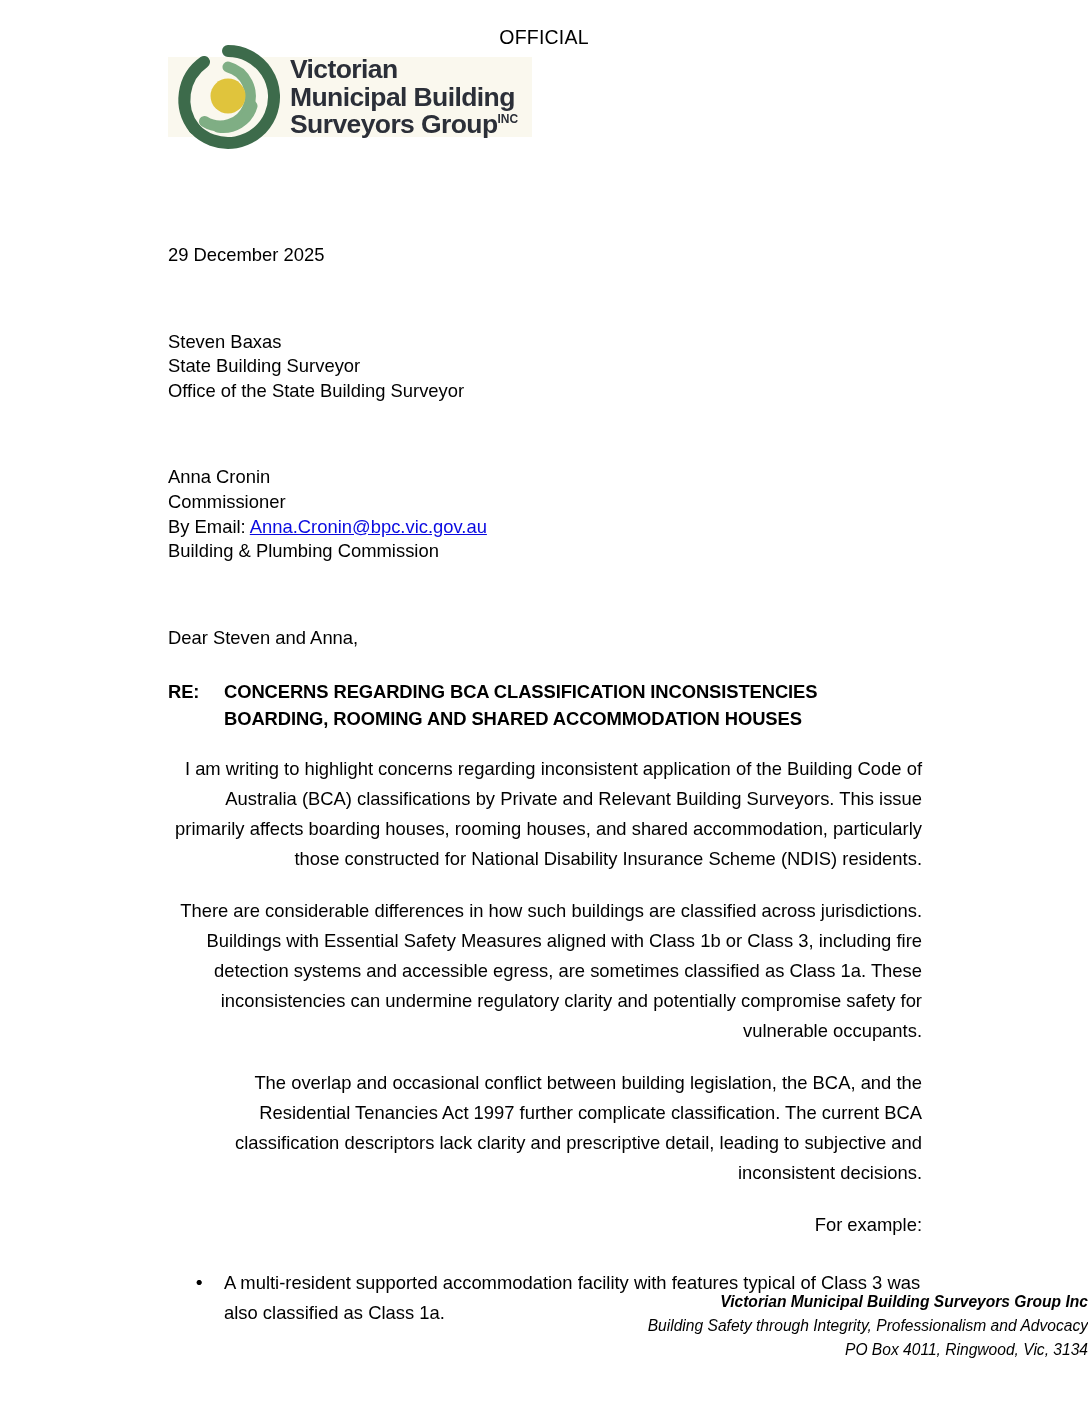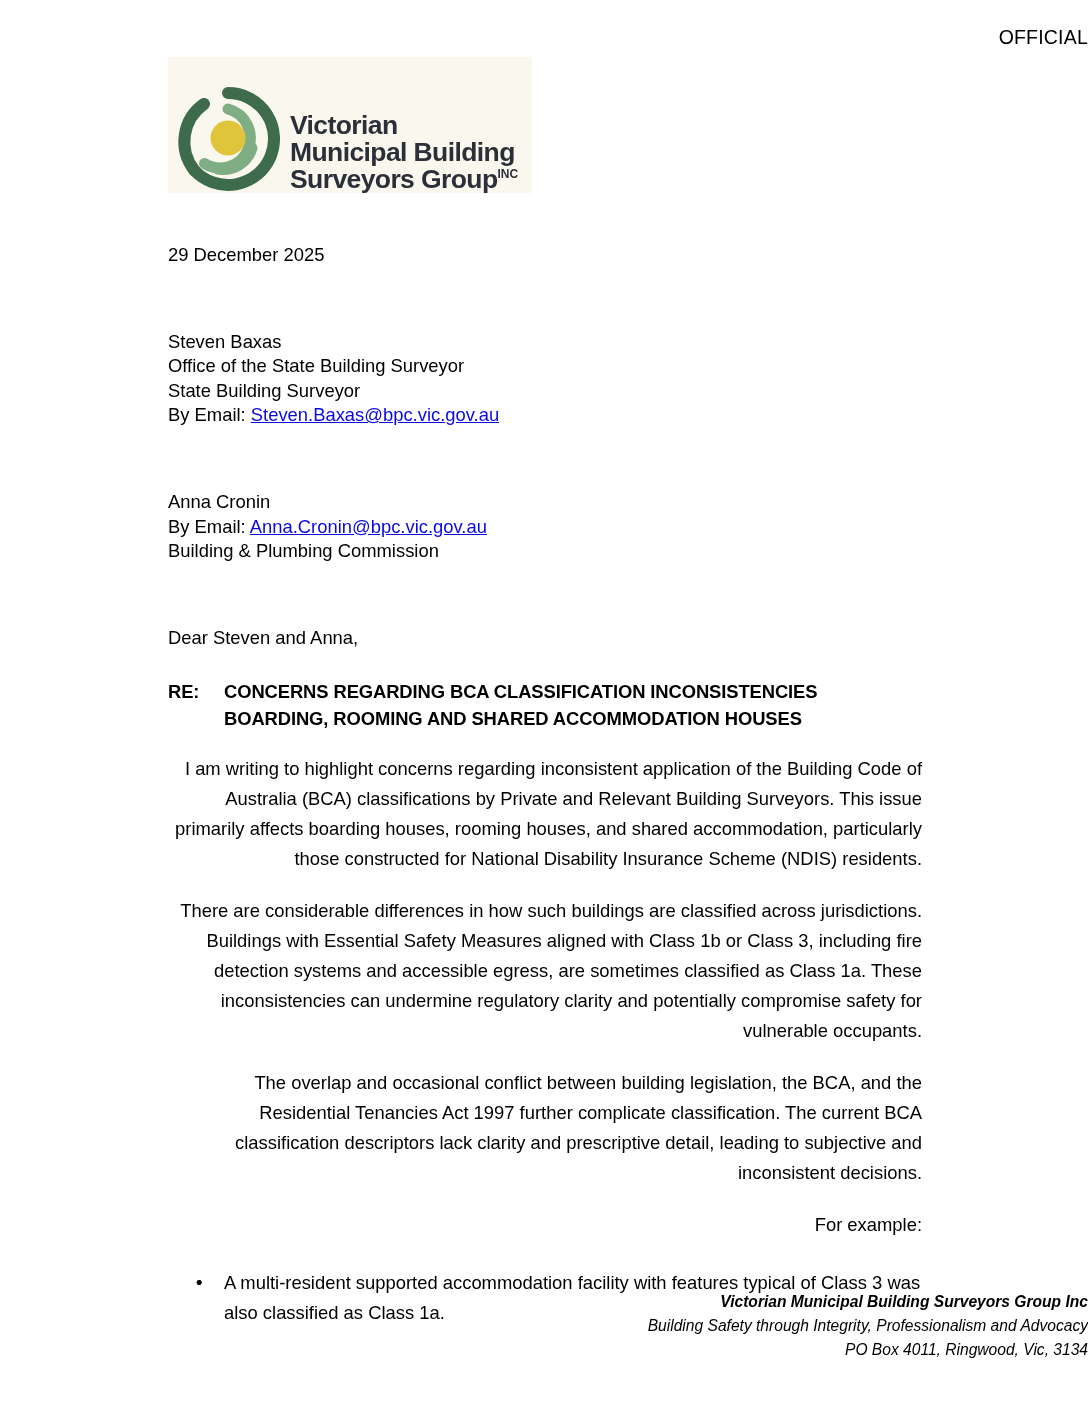--- a/index.html
+++ b/index.html
@@ -20,36 +20,36 @@
     background: #ffffff;
     overflow: hidden;
   }
 
   
   .official {
     position: absolute;
     top: 26px;
     left: 0;
     width: 1088px;
-    text-align: right;
+    text-align: center;
     font-size: 19.5px;
     letter-spacing: 0.2px;
     color: #000;
   }
 
   
   .logo-block {
     position: absolute;
     left: 168px;
     top: 57px;
     width: 364px;
-    height: 136px;
+    height: 80px;
     background: #faf8ee;
     display: flex;
-    align-items: flex-end;
+    align-items: center;
   }
   .logo-mark {
     width: 108px;
     height: 108px;
     flex: 0 0 108px;
     margin-left: 6px;
     position: relative;
   }
   .logo-mark svg { display: block; width: 108px; height: 108px; }
   .logo-words {
@@ -178,32 +178,30 @@
 
   <div class="body">
 
     <div class="line">29 December 2025</div>
 
     <div class="gap-34"></div>
     <div class="gap-28"></div>
 
     <div>
       <div class="line">Steven Baxas</div>
+      <div class="line">State Building Surveyor</div>
       <div class="line">Office of the State Building Surveyor</div>
-      <div class="line">State Building Surveyor</div>
-      <div class="line">
-        <span>By Email: </span><a class="mail" href="#">Steven.Baxas@bpc.vic.gov.au</a>
-      </div>
     </div>
 
     <div class="gap-34"></div>
     <div class="gap-28"></div>
 
     <div>
       <div class="line">Anna Cronin</div>
+      <div class="line">Commissioner</div>
       <div class="line">
         <span>By Email: </span><a class="mail" href="#">Anna.Cronin@bpc.vic.gov.au</a>
       </div>
       <div class="line">Building &amp; Plumbing Commission</div>
     </div>
 
     <div class="gap-34"></div>
     <div class="gap-28"></div>
 
     <div class="line">Dear Steven and Anna,</div>

